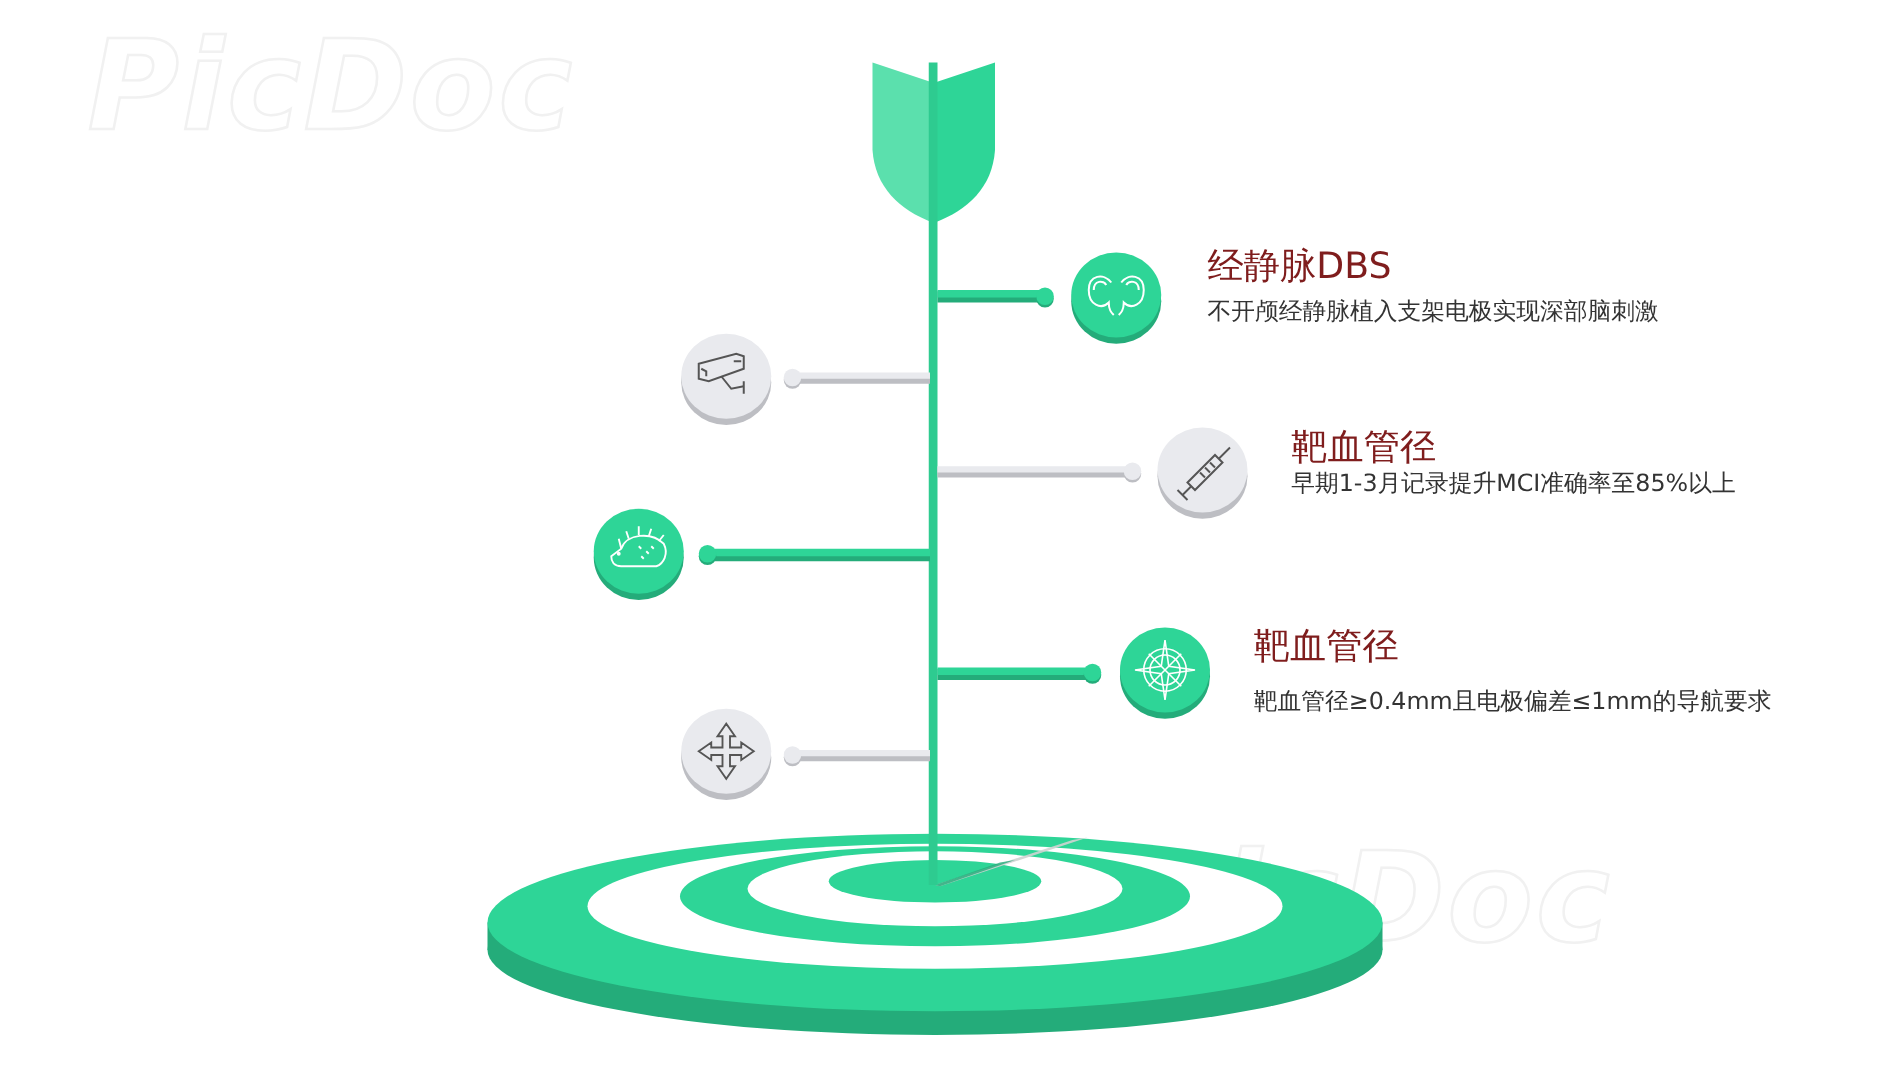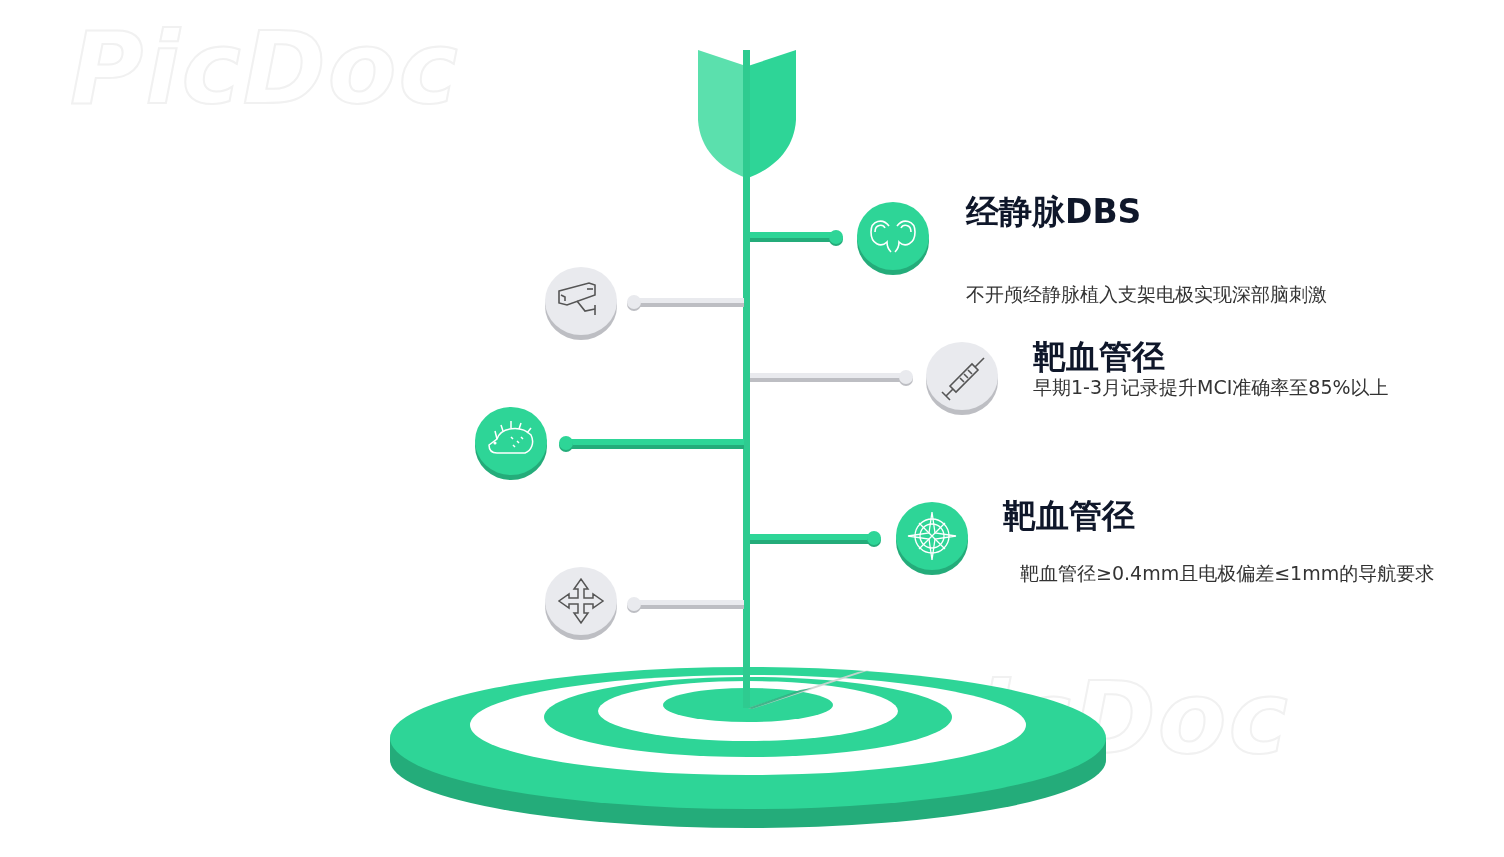--- a/index.html
+++ b/index.html
@@ -9,21 +9,21 @@
     font-family: "DejaVu Sans", "Liberation Sans", sans-serif;
   }
   .watermark {
     position: absolute; font-family: "DejaVu Sans", sans-serif;
     font-weight: bold; font-style: italic; font-size: 100px;
     color: transparent; -webkit-text-stroke: 2px #f1f1f1; letter-spacing: 2px;
   }
   .scene { position: absolute; left: 0; top: 0; }
   .item { position: absolute; }
   .title {
-    position: absolute; font-weight: bold; font-size: 33px; color: #0f172a;
+    position: absolute; font-weight: normal; font-size: 29px; color: #7f1d1d;
     white-space: nowrap; line-height: 32px;
   }
   .desc {
     position: absolute; font-size: 19px; color: #333333; white-space: nowrap; line-height: 26px;
   }
 </style>
 </head>
 <body>
 
 <div class="watermark" style="left:70px; top:10px;">PicDoc</div>
@@ -150,39 +150,39 @@
     <ellipse cx="0" cy="5" rx="36" ry="34" fill="#BDBEC3"></ellipse>
     <ellipse cx="0" cy="0" rx="36" ry="34" fill="#E9EAEE"></ellipse>
     <g fill="none" stroke="#555" stroke-width="1.5">
       <path d="M-3,-12 L-3,-3 L-12,-3 L-12,-7 L-22,0 L-12,7 L-12,3 L-3,3 L-3,12 L-7,12 L0,22 L7,12 L3,12 L3,3 L12,3 L12,7 L22,0 L12,-7 L12,-3 L3,-3 L3,-12 L7,-12 L0,-22 L-7,-12 Z"></path>
     </g>
   </g>
 </svg>
 
 <div class="item right">
   <div class="title" style="left:966px; top:196px;">经静脉DBS</div>
-  <div class="desc" style="left:966px; top:236px;margin-top:45px;">不开颅经静脉植入支架电极实现深部脑刺激</div>
+  <div class="desc" style="left:966px; top:236px;">不开颅经静脉植入支架电极实现深部脑刺激</div>
 </div>
 
 <div class="item left">
   
   
 </div>
 
 <div class="item right">
   <div class="title" style="left:1033px; top:341px;">靶血管径</div>
   <div class="desc" style="left:1033px; top:374px;">早期1-3月记录提升MCI准确率至85%以上</div>
 </div>
 
 <div class="item left">
   
   
 </div>
 
 <div class="item right">
   <div class="title" style="left:1003px; top:500px;">靶血管径</div>
-  <div class="desc" style="left:1003px; top:560px;margin-left:17px;">靶血管径≥0.4mm且电极偏差≤1mm的导航要求</div>
+  <div class="desc" style="left:1003px; top:548px;">靶血管径≥0.4mm且电极偏差≤1mm的导航要求</div>
 </div>
 
 <div class="item left">
   
   
 </div>
 
 </body></html>

